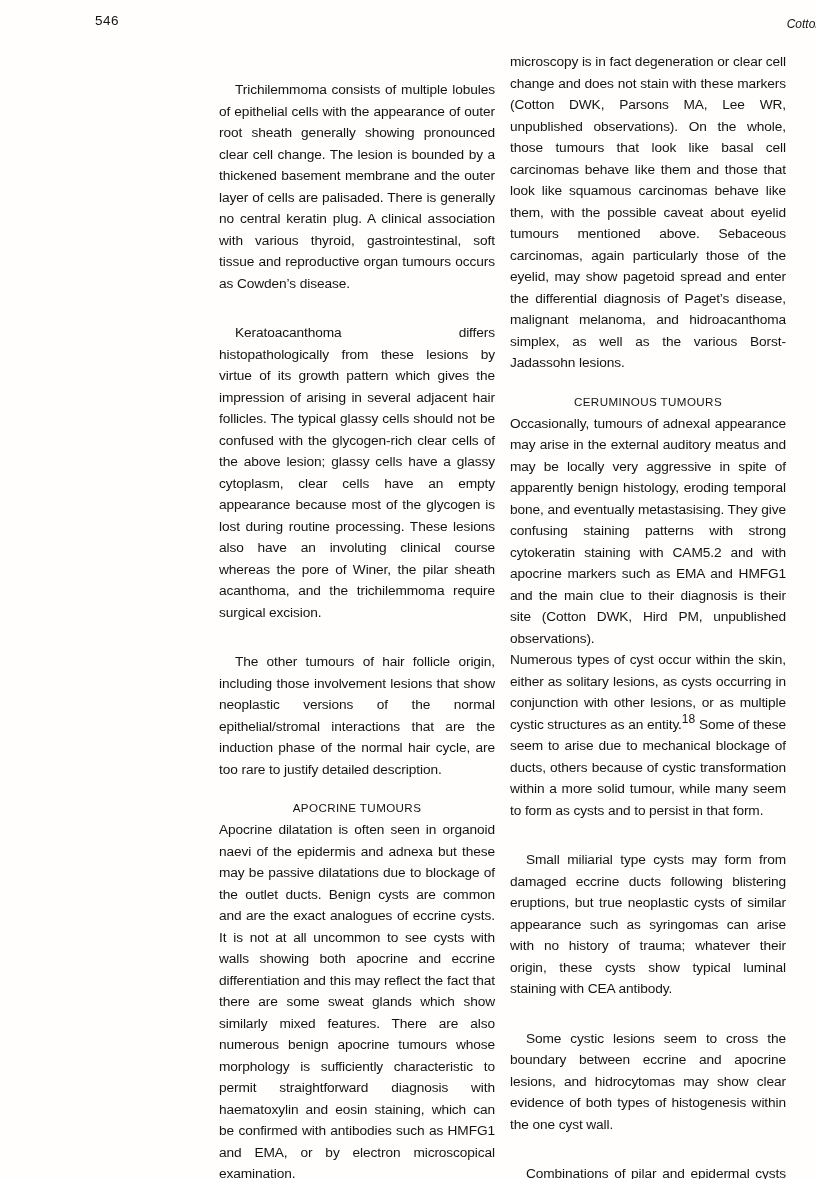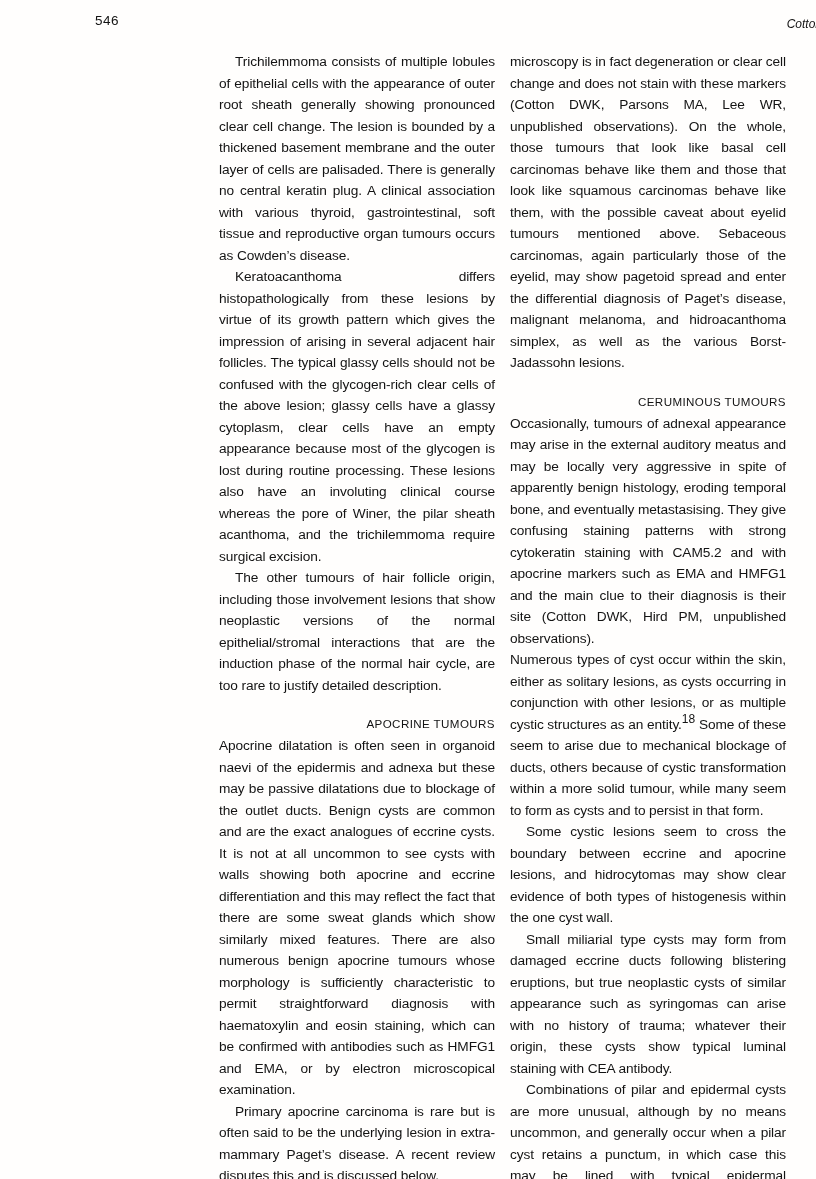--- a/index.html
+++ b/index.html
@@ -45,27 +45,28 @@
   }
   .para {
     margin: 0;
     font-size: 13.7px;
     line-height: 21.5px;
     text-align: justify;
     letter-spacing: -0.1px;
   }
   .para.indent {
     text-indent: 16px;
+    margin-top: 28px;
   }
   .section-heading {
     font-size: 11.6px;
     letter-spacing: 0.4px;
     line-height: 14px;
     margin: 21px 0 4px 0;
-    text-align: right;
+    text-align: center;
   }
   sup.ref {
     font-size: 12px;
     line-height: 0;
     vertical-align: super;
     letter-spacing: 0;
   }
 </style>
 </head>
 <body>
@@ -80,18 +81,18 @@
         <p class="para indent">The other tumours of hair follicle origin, including those involvement lesions that show neoplastic versions of the normal epithelial/stromal interactions that are the induction phase of the normal hair cycle, are too rare to justify detailed description.</p>
         <div class="section-heading">APOCRINE TUMOURS</div>
         <p class="para">Apocrine dilatation is often seen in organoid naevi of the epidermis and adnexa but these may be passive dilatations due to blockage of the outlet ducts. Benign cysts are common and are the exact analogues of eccrine cysts. It is not at all uncommon to see cysts with walls showing both apocrine and eccrine differentiation and this may reflect the fact that there are some sweat glands which show similarly mixed features. There are also numerous benign apocrine tumours whose morphology is sufficiently characteristic to permit straightforward diagnosis with haematoxylin and eosin staining, which can be confirmed with antibodies such as HMFG1 and EMA, or by electron microscopical examination.</p>
         <p class="para indent">Primary apocrine carcinoma is rare but is often said to be the underlying lesion in extra-mammary Paget’s disease. A recent review disputes this and is discussed below.</p>
       </div>
     <div class="column">
         <p class="para">microscopy is in fact degeneration or clear cell change and does not stain with these markers (Cotton DWK, Parsons MA, Lee WR, unpublished observations). On the whole, those tumours that look like basal cell carcinomas behave like them and those that look like squamous carcinomas behave like them, with the possible caveat about eyelid tumours mentioned above. Sebaceous carcinomas, again particularly those of the eyelid, may show pagetoid spread and enter the differential diagnosis of Paget’s disease, malignant melanoma, and hidroacanthoma simplex, as well as the various Borst-Jadassohn lesions.</p>
         <div class="section-heading">CERUMINOUS TUMOURS</div>
         <p class="para">Occasionally, tumours of adnexal appearance may arise in the external auditory meatus and may be locally very aggressive in spite of apparently benign histology, eroding temporal bone, and eventually metastasising. They give confusing staining patterns with strong cytokeratin staining with CAM5.2 and with apocrine markers such as EMA and HMFG1 and the main clue to their diagnosis is their site (Cotton DWK, Hird PM, unpublished observations).</p>
         <p class="para">Numerous types of cyst occur within the skin, either as solitary lesions, as cysts occurring in conjunction with other lesions, or as multiple cystic structures as an entity.<sup class="ref">18</sup> Some of these seem to arise due to mechanical blockage of ducts, others because of cystic transformation within a more solid tumour, while many seem to form as cysts and to persist in that form.</p>
+        <p class="para indent">Small miliarial type cysts may form from damaged eccrine ducts following blistering eruptions, but true neoplastic cysts of similar appearance such as syringomas can arise with no history of trauma; whatever their origin, these cysts show typical luminal staining with CEA antibody.</p>
         <p class="para indent">Some cystic lesions seem to cross the boundary between eccrine and apocrine lesions, and hidrocytomas may show clear evidence of both types of histogenesis within the one cyst wall.</p>
-        <p class="para indent">Small miliarial type cysts may form from damaged eccrine ducts following blistering eruptions, but true neoplastic cysts of similar appearance such as syringomas can arise with no history of trauma; whatever their origin, these cysts show typical luminal staining with CEA antibody.</p>
         <p class="para indent">Combinations of pilar and epidermal cysts are more unusual, although by no means uncommon, and generally occur when a pilar cyst retains a punctum, in which case this may be lined with typical epidermal epithelium. Malignancy in these cystic structures is uncommon, but involvement of epidermal cysts by general skin processes has been reported for Bowen’s disease, mycosis fungoides, and Paget’s disease of the breast.</p>
       </div>
   </div>
 </div>
 
 </body></html>

